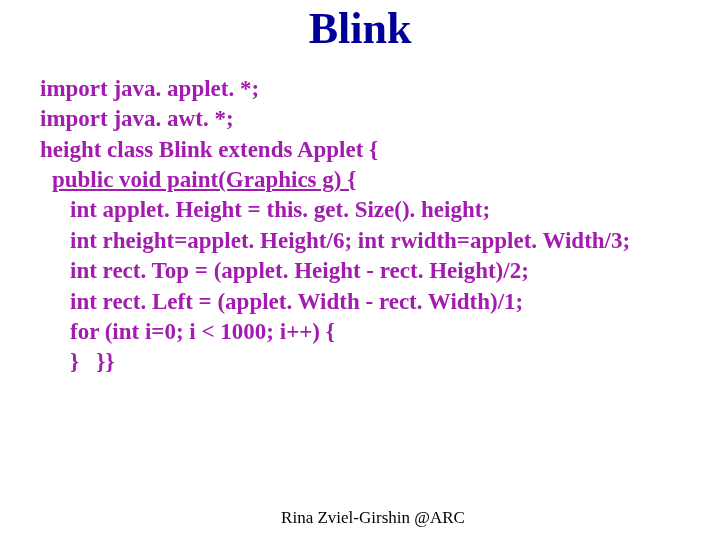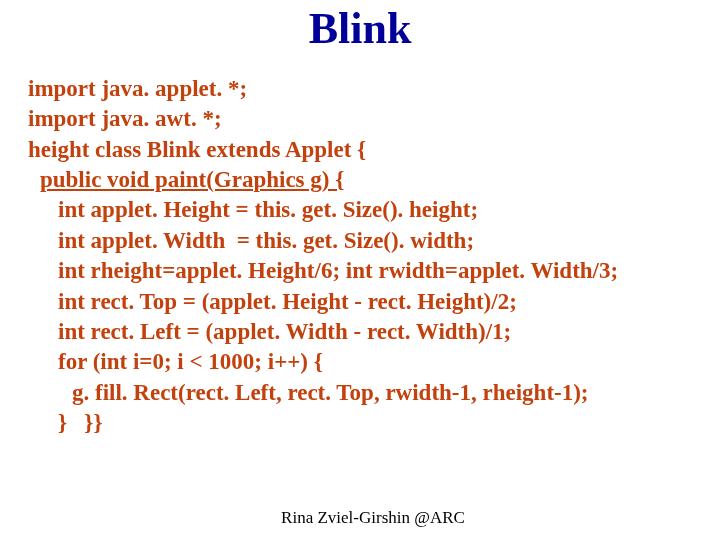--- a/index.html
+++ b/index.html
@@ -22,21 +22,22 @@
     text-align: center;
     font-weight: bold;
     font-size: 44px;
     color: #000099;
     margin: 2px 0 20px 0;
   }
   .code {
     font-size: 23px;
     line-height: 1.32;
     font-weight: bold;
-    color: #c2410c;
+    color: #a21caf;
+    margin-left: 12px;
   }
   .code .line { white-space: pre; }
   .i1 { padding-left: 12px; text-decoration: underline; }
   .i2 { padding-left: 30px; }
   .i3 { padding-left: 44px; }
   .footer {
     position: absolute;
     bottom: 12px;
     width: 100%;
     left: 13px;
@@ -50,23 +51,21 @@
 
 <div class="slide">
   <div class="title">Blink</div>
 
   <div class="code">
     <div class="line">import java. applet. *;</div>
     <div class="line">import java. awt. *;</div>
     <div class="line">height class Blink extends Applet {</div>
     <div class="line i1">public void paint(Graphics g) {</div>
     <div class="line i2">int applet. Height = this. get. Size(). height;</div>
-    <div class="line i2">int applet. Width  = this. get. Size(). width;</div>
     <div class="line i2">int rheight=applet. Height/6; int rwidth=applet. Width/3;</div>
     <div class="line i2">int rect. Top = (applet. Height - rect. Height)/2;</div>
     <div class="line i2">int rect. Left = (applet. Width - rect. Width)/1;</div>
     <div class="line i2">for (int i=0; i &lt; 1000; i++) {</div>
-    <div class="line i3">g. fill. Rect(rect. Left, rect. Top, rwidth-1, rheight-1);</div>
     <div class="line i2">}   }}</div>
   </div>
 
   <div class="footer">Rina Zviel-Girshin   @ARC</div>
 </div>
 
 </body></html>

